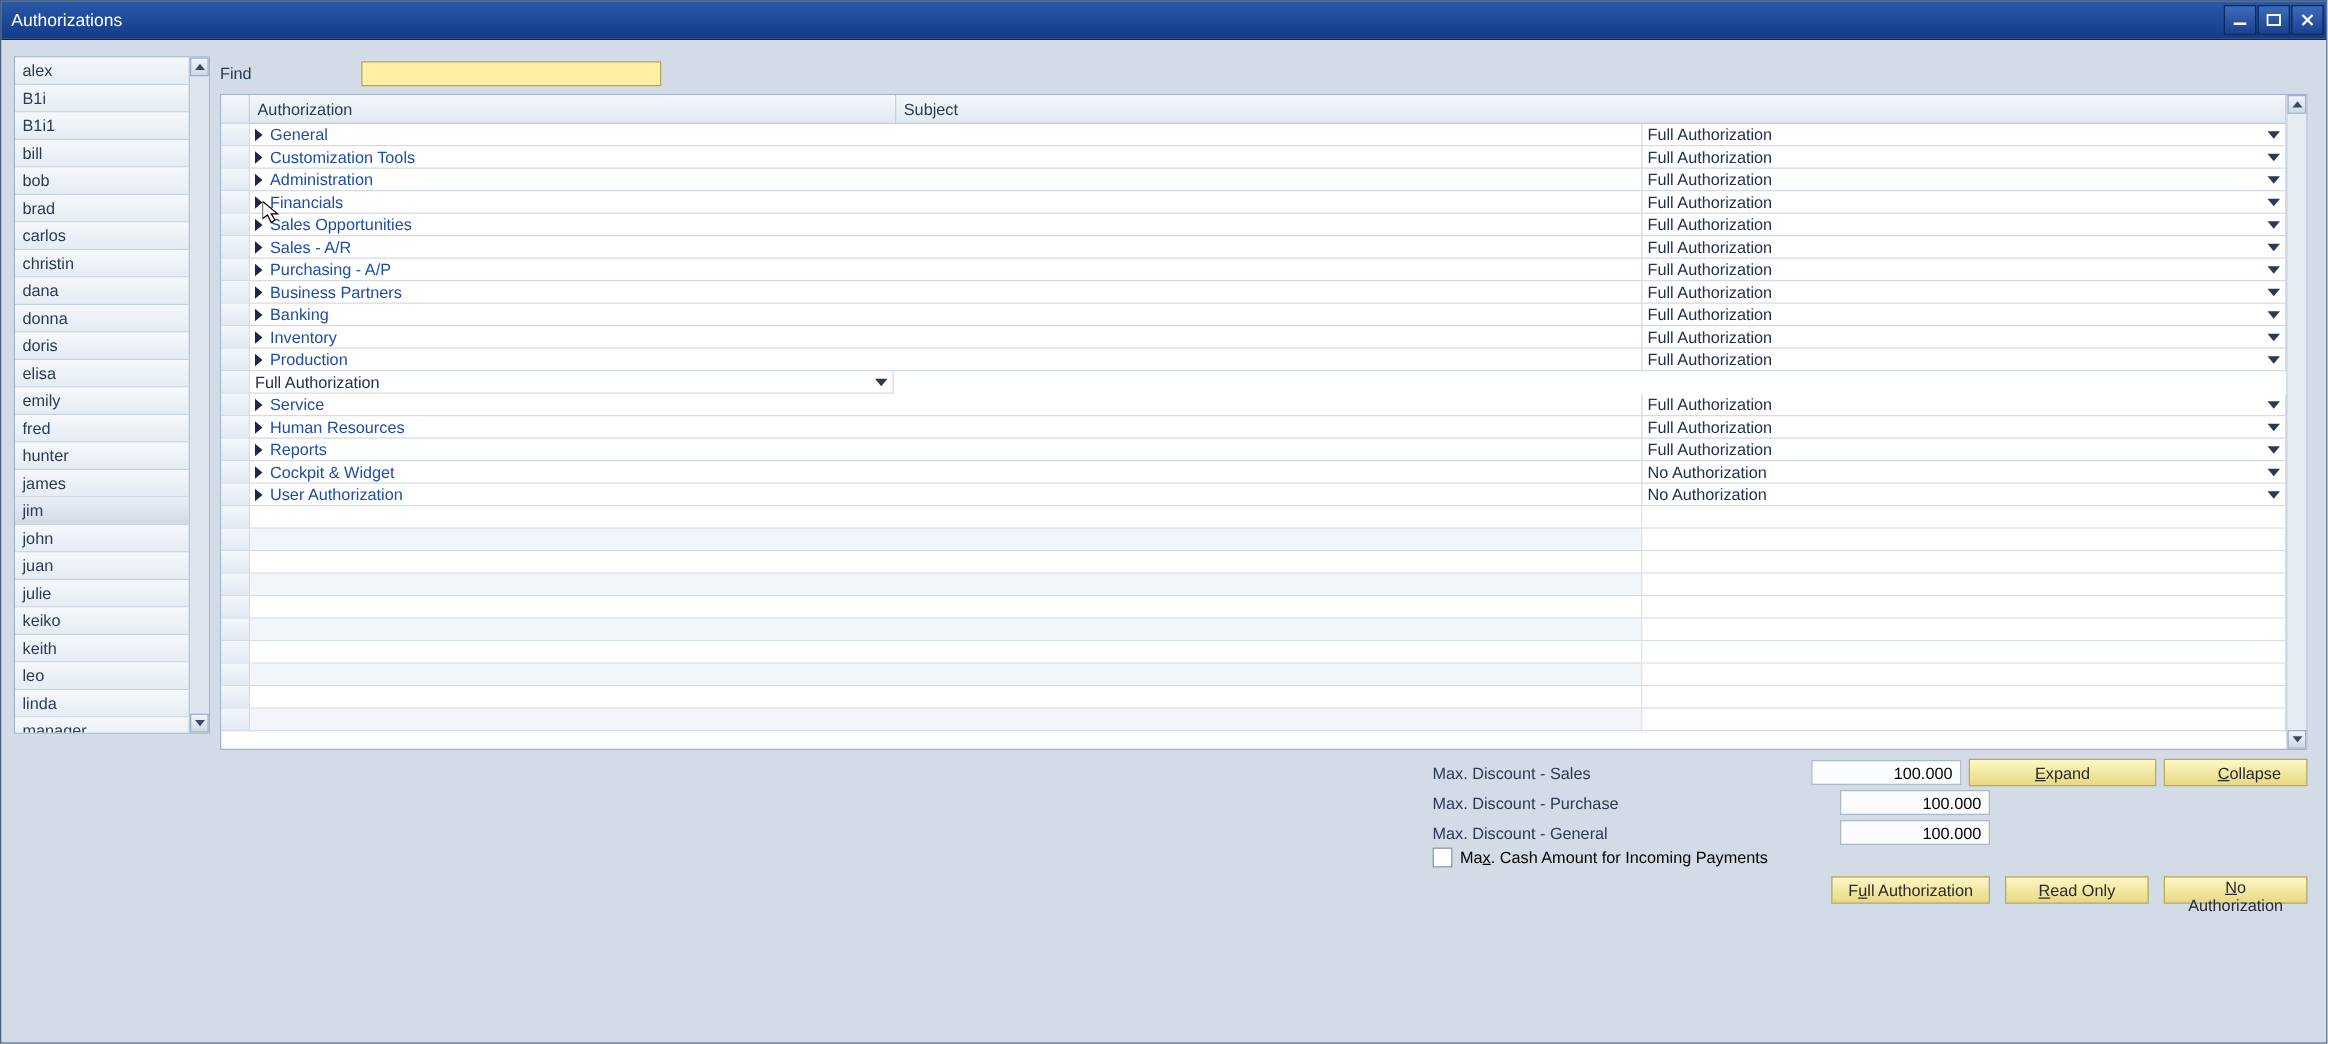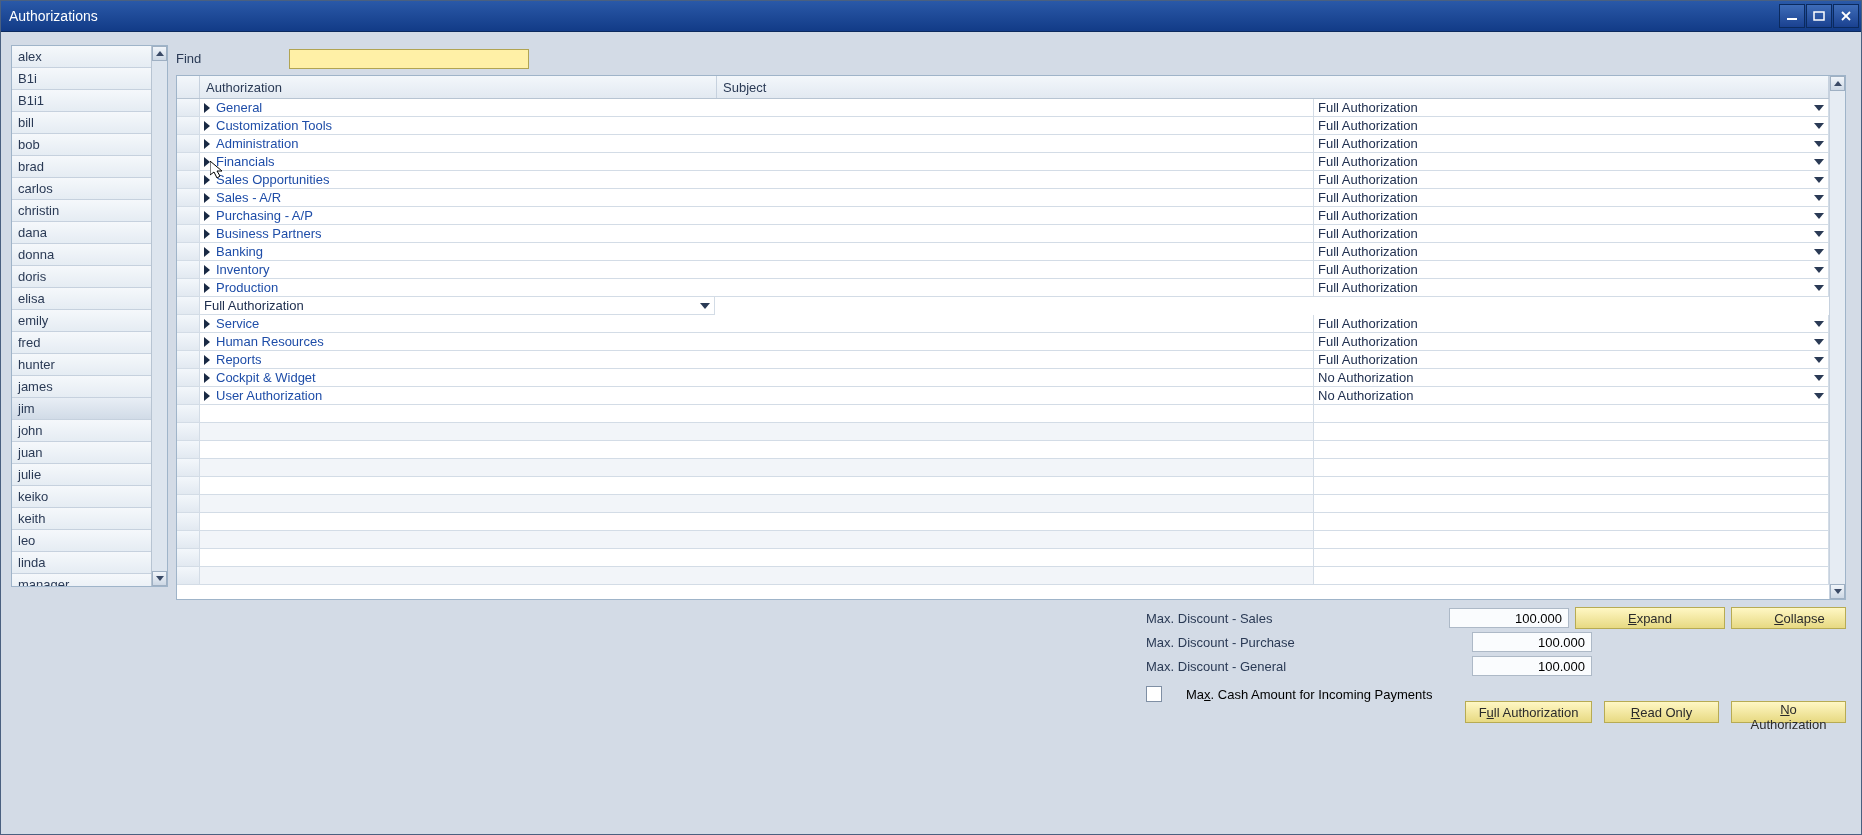--- a/index.html
+++ b/index.html
@@ -44,21 +44,21 @@
   .emptyrow .gcell{background:#fff;}
   .emptyrow.alt .gcell.subject{background:#f2f5f9;}
   .gvscroll{width:15px;background:#e6ecf3;border-left:1px solid #c6d1de;position:relative;}
   
   .bottom-block{position:absolute;right:15px;top:575px;width:700px;}
   .brow{display:flex;align-items:center;height:24px;gap:6px;}
   .blabel{flex:1;color:#2a3a55;}
   .binput{width:120px;height:20px;border:1px solid #adb9c7;background:#fafcfe;text-align:right;padding-right:6px;box-sizing:border-box;font-size:13px;font-family:inherit;}
   .ybtn{height:22px;border:1px solid #b7ab53;background:linear-gradient(to bottom,#fff7c4,#e7d982);color:#2a2a2a;padding:0 10px;cursor:pointer;font-size:13px;font-family:inherit;text-align:center;}
   .ybtn.wide{width:150px;} .ybtn.mid{width:115px;padding-left:32px;}
-  .chk{display:flex;align-items:flex-end;gap:24px;height:24px;}
+  .chk{display:flex;align-items:flex-start;gap:6px;height:24px;}
   .chkbox{width:14px;height:14px;border:1px solid #7f8fa4;background:#fff;}
   .authbtns{position:absolute;right:15px;top:670px;display:flex;gap:12px;}
   .under{text-decoration:underline;}
   .cursor-arrow{position:absolute;top:130px;left:209px;pointer-events:none;z-index:10;}
 </style>
 </head>
 <body>
 
 <div class="window">
 

